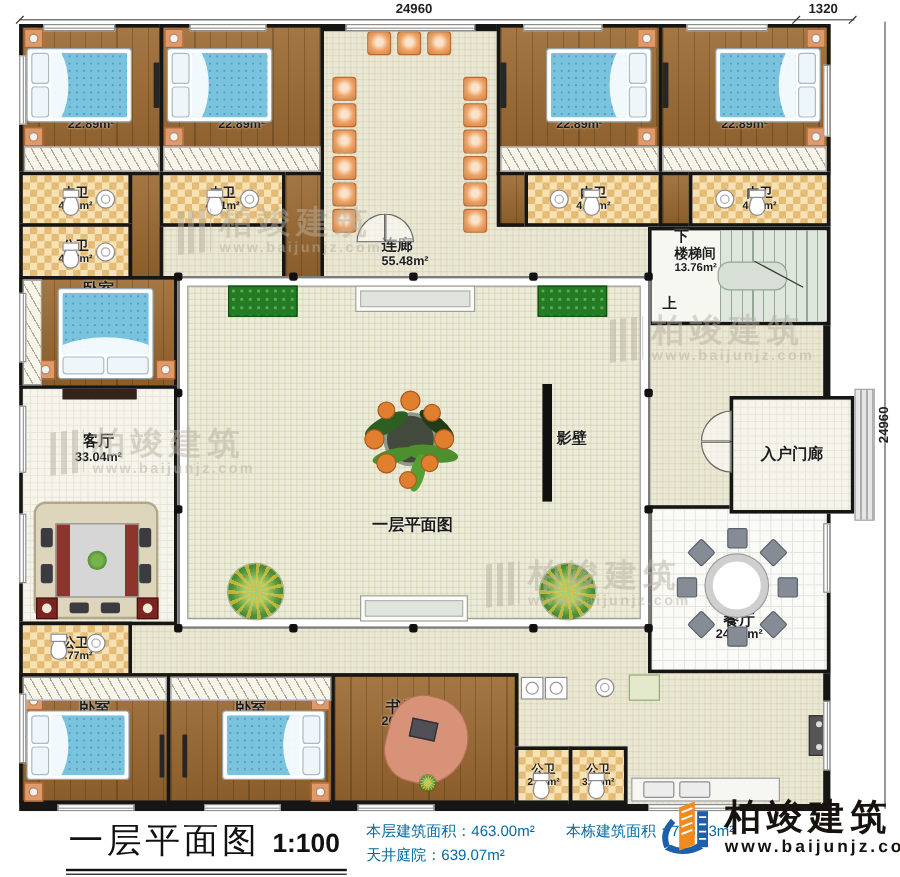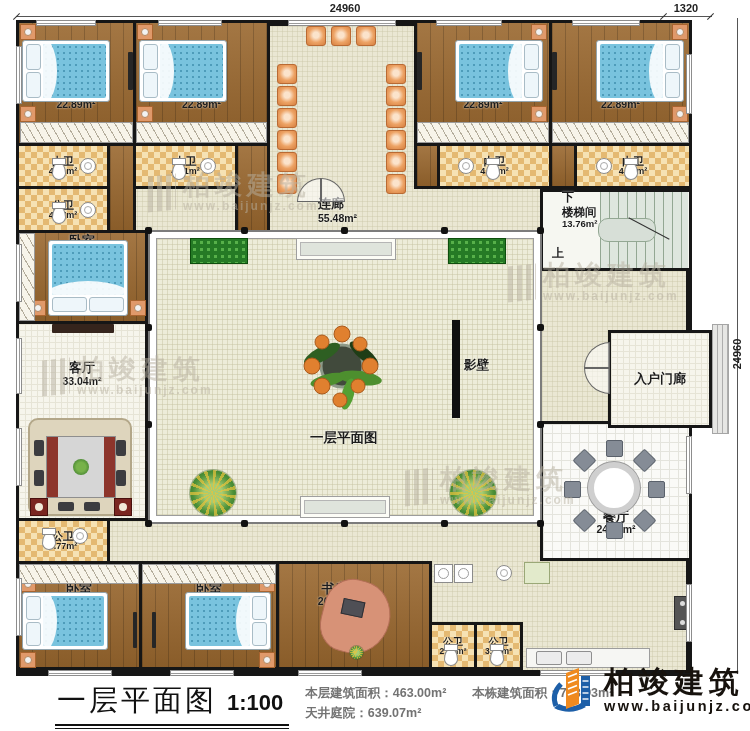--- a/index.html
+++ b/index.html
@@ -129,21 +129,21 @@
   .wm-url{font-size:12px;font-weight:700;letter-spacing:2px;line-height:1.3;}
   
   .titlebar{position:absolute;left:0;top:676px;width:750px;height:55px;background:#fff;
       display:flex;align-items:center;}
   .tb-title{margin-left:55px;border-bottom:2px solid #111;position:relative;padding:0 6px 3px 2px;
       display:flex;align-items:baseline;white-space:nowrap;}
   .tb-title::after{content:"";position:absolute;left:0;right:0;bottom:-5px;border-top:1.5px solid #111;}
   .tb-title .t1{font-size:29px;font-weight:400;letter-spacing:3px;color:#111;}
   .tb-title .t2{font-size:22px;font-weight:700;margin-left:10px;color:#111;}
   .tb-stats{display:flex;gap:26px;margin-left:16px;}
-  .tb-col{font-size:12.5px;font-weight:700;color:#737373;line-height:1.55;white-space:nowrap;}
+  .tb-col{font-size:12.5px;font-weight:400;color:#0369a1;line-height:1.55;white-space:nowrap;}
   .logo{position:absolute;left:548px;top:664px;display:flex;align-items:center;}
   .logo-txt .l1{font-size:30px;font-weight:800;letter-spacing:5px;color:#17120d;line-height:1.05;}
   .logo-txt .l2{font-size:14.5px;font-weight:800;letter-spacing:2.5px;color:#17120d;}
 </style>
 </head>
 <body>
 
 <div class="canvas">
 
   <div class="dimline abs" style="left:16px;top:16px;width:696px;height:1px"></div>

